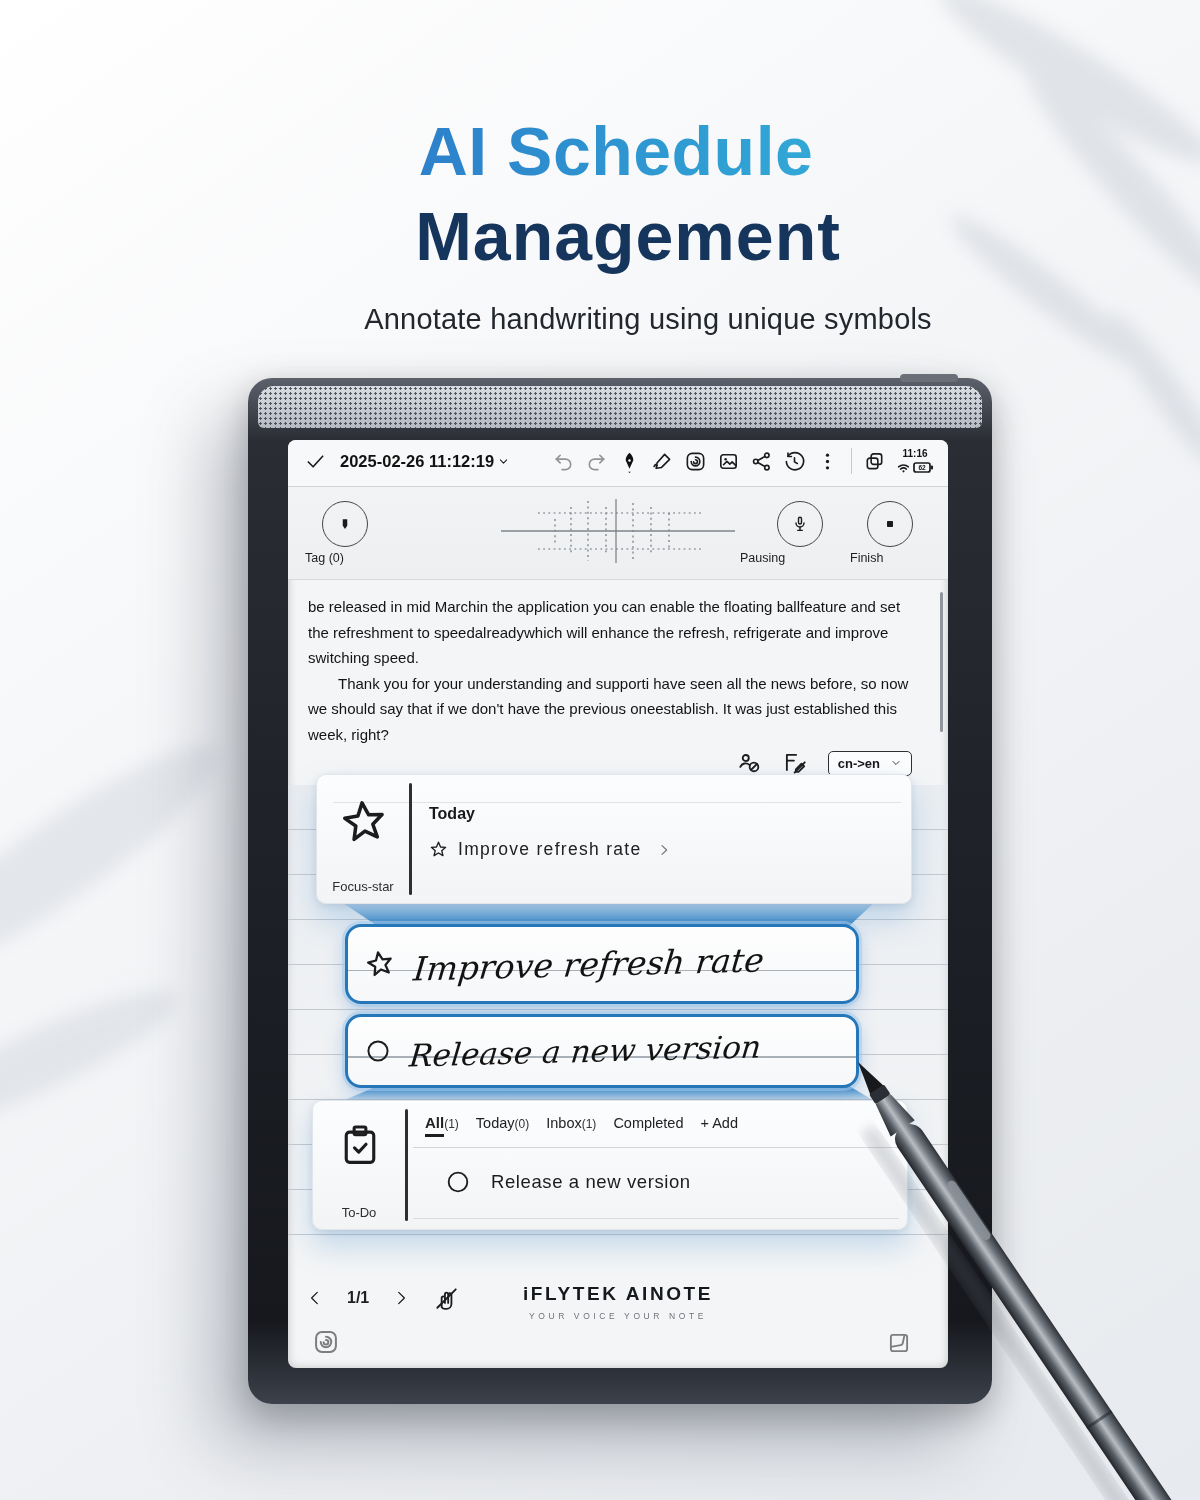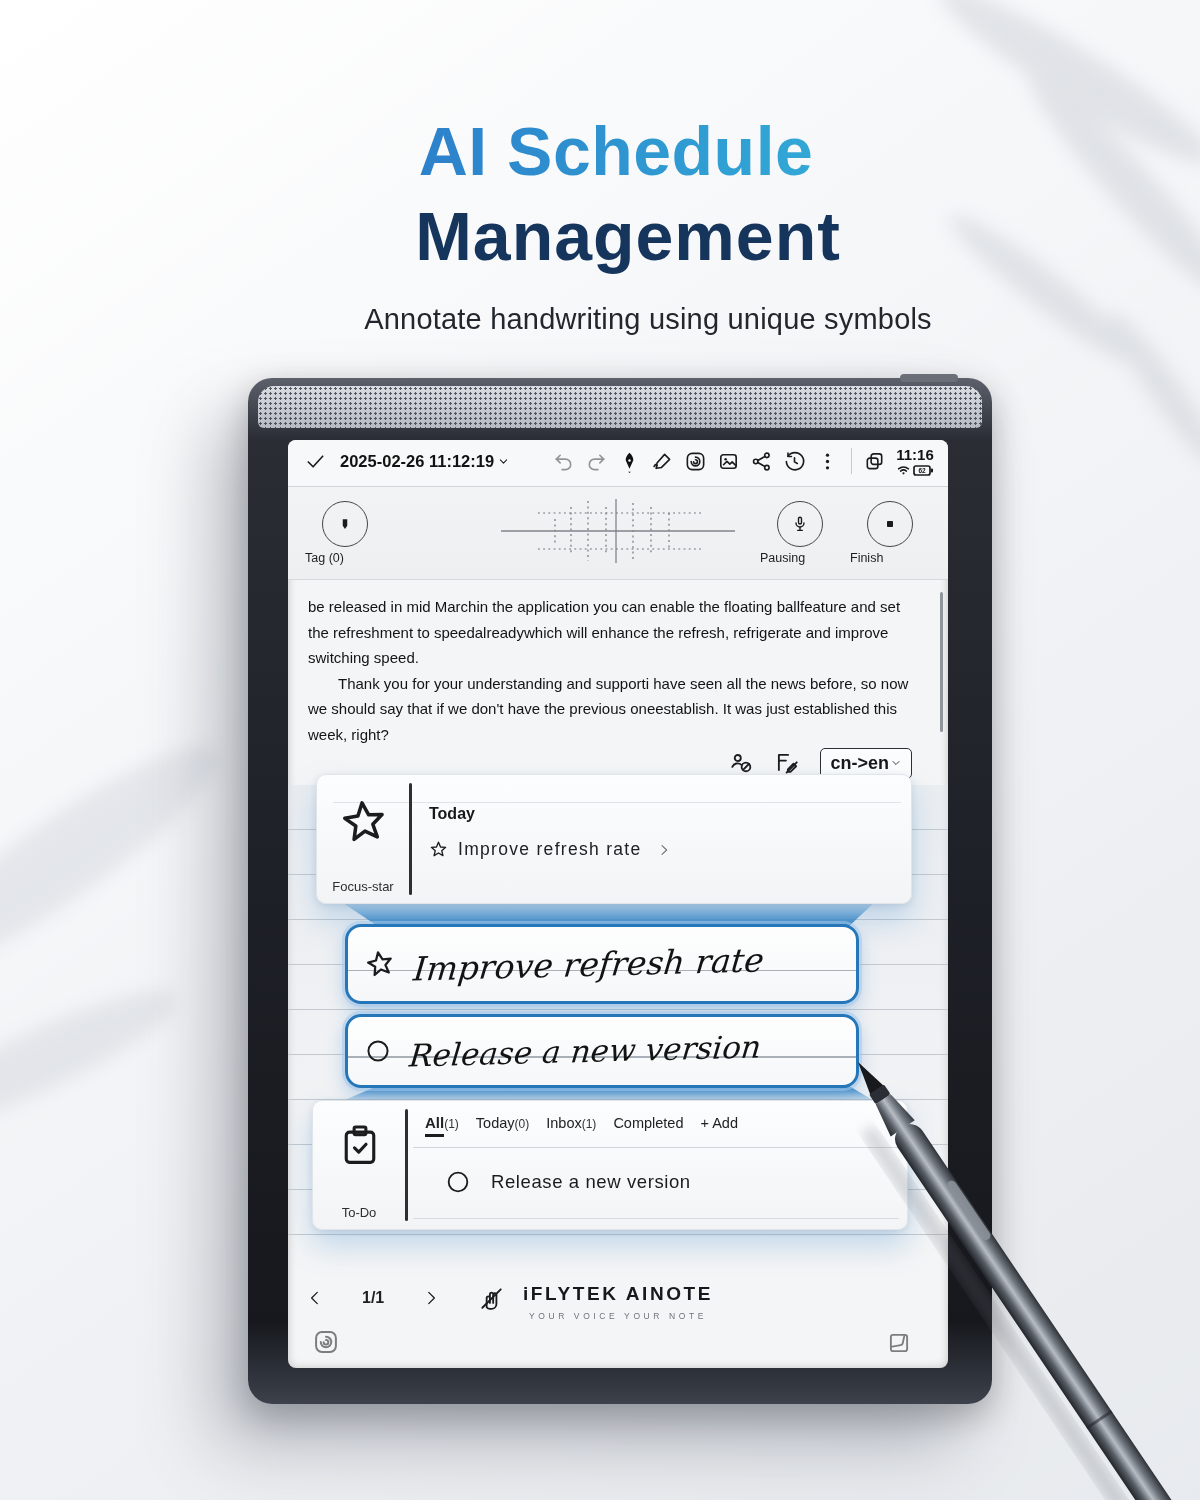--- a/index.html
+++ b/index.html
@@ -31,41 +31,41 @@
 
   
   .toolbar{position:absolute;left:0;top:0;width:100%;height:47px;display:flex;align-items:center;
     background:#f7f8f9;border-bottom:1px solid #d0d3d6;box-sizing:border-box;padding:0 8px 4px 16px;}
   .tb-date{font-size:16.5px;font-weight:bold;color:#121212;margin-left:13px;white-space:nowrap;}
   .tb-spacer{flex:1;}
   .tbi{width:23px;height:23px;margin-left:10px;flex:0 0 auto;}
   .tbi.dim{opacity:.45;}
   .tb-sep{width:1px;height:26px;background:#c6c9ce;margin:0 9px 0 12px;}
   .status{width:50px;text-align:center;line-height:1;margin-left:4px;}
-  .status .time{font-size:15px;font-weight:bold;color:#121212;}
+  .status .time{font-size:10px;font-weight:bold;color:#121212;}
   .status .row2{display:flex;justify-content:center;gap:3px;margin-top:3px;align-items:center;}
 
   
   .recrow{position:absolute;left:0;top:47px;width:100%;height:93px;
     background:linear-gradient(180deg,#f2f3f5,#edeff1);border-bottom:1px solid #d6d9dc;box-sizing:border-box;}
   .circle-btn{position:absolute;width:46px;height:46px;border-radius:50%;border:1.6px solid #454545;
     display:flex;align-items:center;justify-content:center;background:transparent;box-sizing:border-box;}
   .circle-label{position:absolute;font-size:12.5px;color:#1e1e1e;text-align:left;width:80px;}
 
   
   .transcript{position:absolute;left:0;top:140px;width:100%;box-sizing:border-box;
     padding:14px 30px 0 20px;font-size:15px;line-height:25.5px;color:#141414;}
   .transcript p{margin:0;}
   .transcript p + p{text-indent:30px;}
   .scrollbar{position:absolute;right:5px;top:152px;width:3px;height:140px;background:#90959b;border-radius:2px;}
 
   
   .translate-row{position:absolute;top:306px;right:36px;height:34px;display:flex;align-items:center;gap:20px;}
-  .lang-box{display:flex;align-items:center;gap:1px;border:1.7px solid #2c2f34;border-radius:5px;
-    padding:4px 9px;font-size:18px;font-weight:bold;color:#17181b;background:#fbfcfd;}
+  .lang-box{display:flex;align-items:center;gap:10px;border:1.7px solid #2c2f34;border-radius:5px;
+    padding:4px 9px;font-size:13px;font-weight:bold;color:#17181b;background:#fbfcfd;}
 
   
   .notebook{position:absolute;left:0;top:345px;width:100%;height:492px;
     background-image:repeating-linear-gradient(180deg,transparent 0 44px,#c3c9cf 44px 45px),
       linear-gradient(180deg,rgba(226,231,237,.55),rgba(244,245,246,0));}
   .note-card{position:absolute;border:1px solid #e1e5e9;border-radius:10px;
     background:linear-gradient(180deg,#fcfdfe,#f2f4f6);
     box-shadow:0 2px 6px rgba(120,140,160,.2),0 16px 30px rgba(70,140,205,.28);z-index:3;}
   .card-left{position:absolute;left:0;top:0;width:92px;height:100%;}
   .card-left .lbl{position:absolute;left:0;bottom:9px;width:100%;text-align:center;font-size:13px;color:#2e2e2e;}
@@ -102,21 +102,21 @@
   .todo-tabs{position:absolute;left:112px;top:13px;display:flex;align-items:center;gap:17px;
     font-size:14.5px;color:#222;white-space:nowrap;}
   .todo-tabs .cnt{font-size:12px;color:#333;}
   .tab-active .tl{font-weight:bold;font-size:15px;border-bottom:3px solid #1d1d1d;padding-bottom:3px;}
   .todo-sep{position:absolute;left:100px;right:8px;top:46px;height:1px;background:#d2d6da;}
   .todo-sep2{position:absolute;left:100px;right:8px;top:117px;height:1px;background:#d8dcdf;}
   .todo-item{position:absolute;left:132px;top:68px;display:flex;align-items:center;gap:20px;
     font-size:18.5px;letter-spacing:.6px;color:#1b1c1e;}
 
   
-  .footer-left{position:absolute;left:18px;top:845px;display:flex;align-items:center;gap:38px;z-index:4;}
+  .footer-left{position:absolute;left:18px;top:845px;display:flex;align-items:center;gap:23px;z-index:4;}
   .page-num{font-size:16px;font-weight:bold;color:#1f1f1f;}
   .brand-block{position:absolute;left:0;top:843px;width:100%;text-align:center;z-index:3;}
   .brand{font-size:19px;font-weight:bold;letter-spacing:2.6px;color:#15181c;}
   .tagline{font-size:8.5px;letter-spacing:3.6px;color:#6f7378;margin-top:6px;}
   .corner-icon{position:absolute;z-index:4;}
 
   .icon{stroke:#1c1c1e;stroke-width:1.7;fill:none;stroke-linecap:round;stroke-linejoin:round;}
   .pen-layer{position:absolute;left:0;top:0;z-index:50;pointer-events:none;}
 </style>
 </head>
@@ -253,21 +253,21 @@
           <line x1="123" y1="0" x2="123" y2="64" stroke="#777d83" stroke-width="1.2"></line>
         </svg>
 
         <div class="circle-btn" style="left:489px;top:14px;">
           <svg width="20" height="20" viewBox="0 0 24 24">
               <rect class="icon" x="10.2" y="3.8" width="3.6" height="8.2" rx="1.8"></rect>
               <path class="icon" d="M7.2 10.8a4.8 4.8 0 0 0 9.6 0"></path>
               <path class="icon" d="M12 15.8 v3 M9.2 19.6 h5.6"></path>
             </svg>
         </div>
-        <div class="circle-label" style="left:472px;top:64px;">Pausing</div>
+        <div class="circle-label" style="left:452px;top:64px;">Pausing</div>
 
         <div class="circle-btn" style="left:579px;top:14px;">
           <svg width="16" height="16" viewBox="0 0 24 24">
               <rect x="7.5" y="7.5" width="9" height="9" rx="1.2" fill="#1b1b1b"></rect>
             </svg>
         </div>
         <div class="circle-label" style="left:562px;top:64px;">Finish</div>
       </div>
 
       <div class="transcript">

